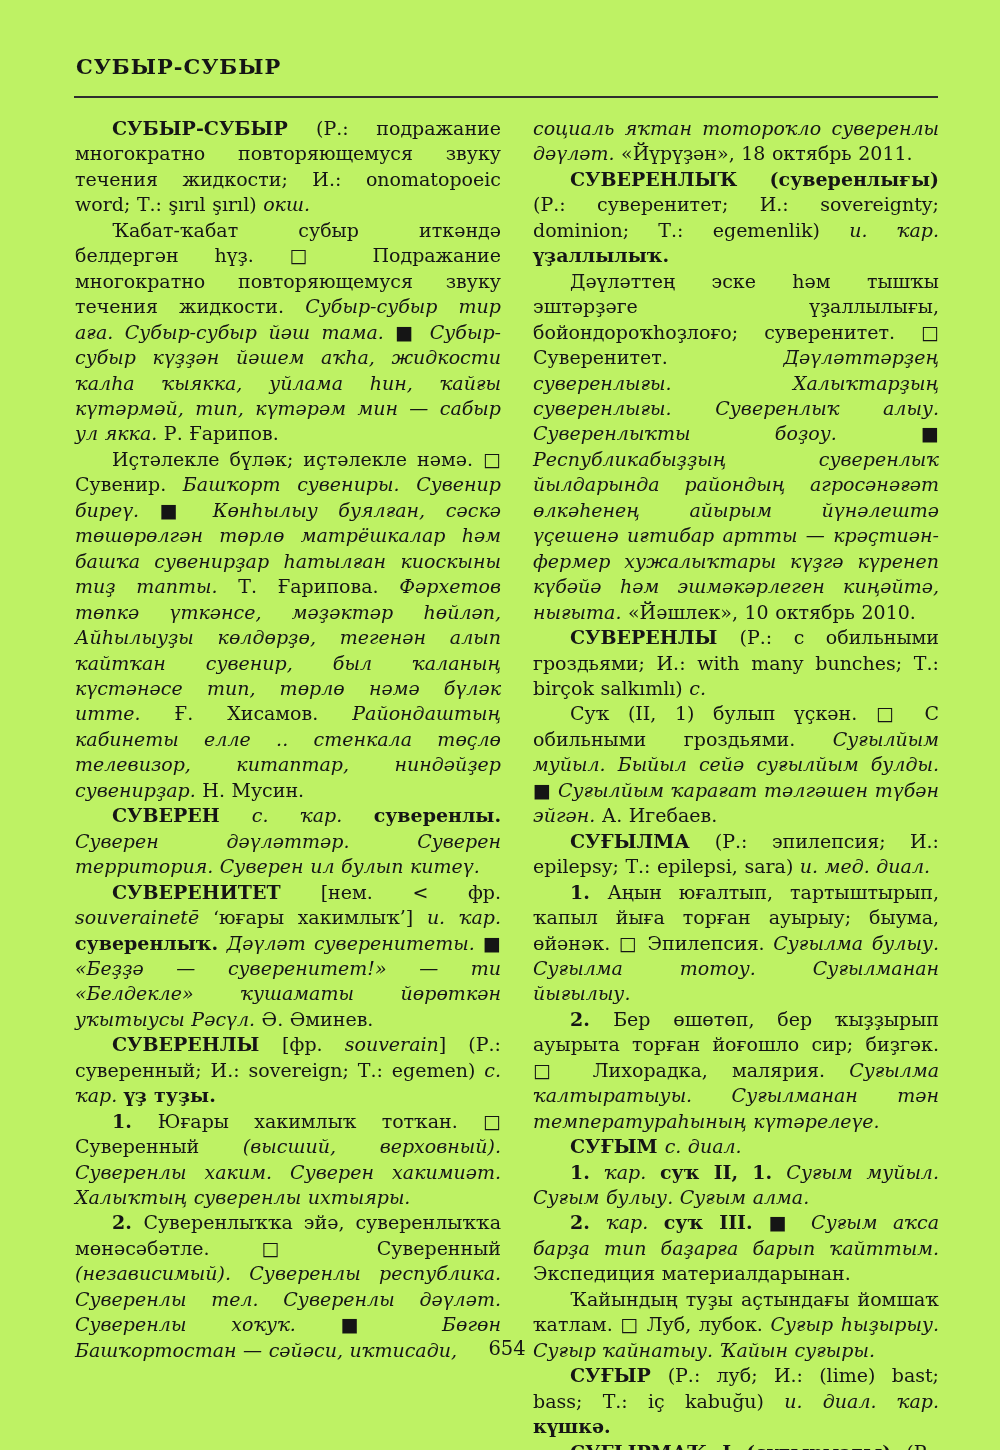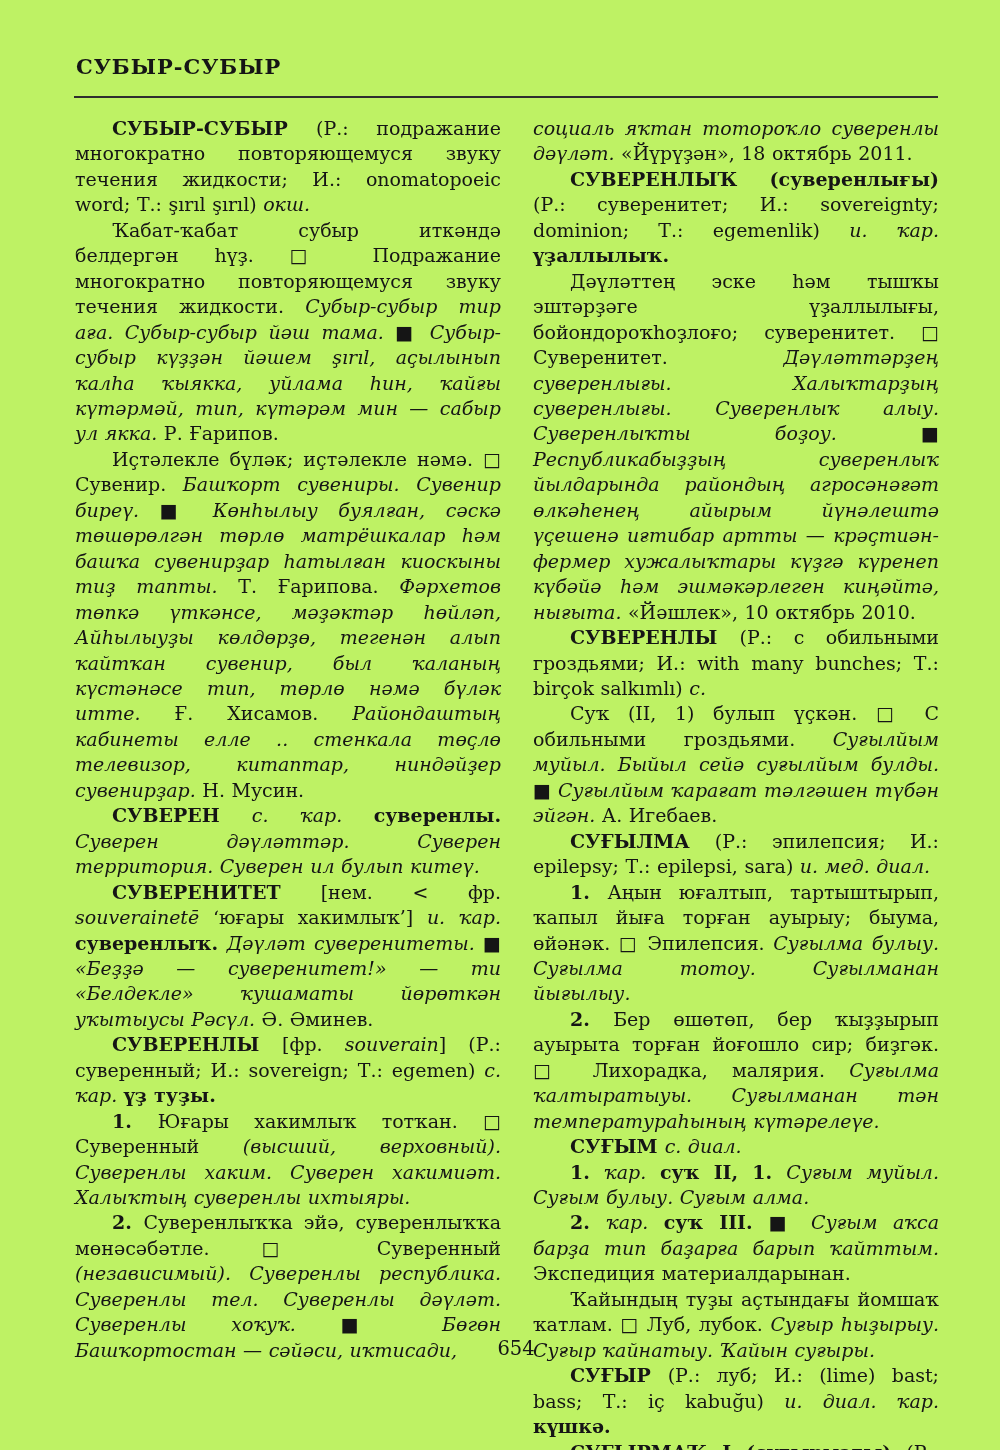--- a/index.html
+++ b/index.html
@@ -25,34 +25,34 @@
   .col-right { width:406px; }
   p.para {
     margin:0; text-indent:37px; text-align:justify;
     font-size:19px; line-height:25.45px;
     word-spacing:0.5px;
   }
   p.para.noindent { text-indent:0; }
   .it { font-style:italic; }
   .bd { font-weight:bold; }
   .page-number {
-    position:absolute; top:1337px; left:84px; width:864px;
+    position:absolute; top:1337px; left:75px; width:864px;
     text-align:center; font-size:19.5px;
   }
 </style>
 </head>
 <body>
 
 <div class="page">
   <div class="running-head">СУБЫР-СУБЫР</div>
   <div class="head-rule"></div>
   <div class="columns">
     <div class="col col-left">
         <p class="para"><span class="bd">СУБЫР-СУБЫР </span><span>(Р.: подражание многократно повторяющемуся звуку течения жидкости; И.: onomatopoeic word; Т.: şırıl şırıl) </span><span class="it">окш.</span></p>
-        <p class="para"><span>Ҡабат-ҡабат субыр иткәндә белдергән һүҙ. □ Подражание многократно повторяющемуся звуку течения жидкости. </span><span class="it">Субыр-субыр тир аға. Субыр-субыр йәш тама. </span><span>■ </span><span class="it">Субыр-субыр күҙҙән йәшем şırıl, аҫылынып ҡалһа ҡыякка, уйлама һин, ҡайғы күтәрмәй, тип, күтәрәм мин — сабыр ул якка. </span><span>Р. Ғарипов.</span></p>
+        <p class="para"><span>Ҡабат-ҡабат субыр иткәндә белдергән һүҙ. □ Подражание многократно повторяющемуся звуку течения жидкости. </span><span class="it">Субыр-субыр тир аға. Субыр-субыр йәш тама. </span><span>■ </span><span class="it">Субыр-субыр күҙҙән йәшем аҡһа, жидкости ҡалһа ҡыякка, уйлама һин, ҡайғы күтәрмәй, тип, күтәрәм мин — сабыр ул якка. </span><span>Р. Ғарипов.</span></p>
         <p class="para"><span>Иҫтәлекле бүләк; иҫтәлекле нәмә. □ Сувенир. </span><span class="it">Башҡорт сувениры. Сувенир биреү. </span><span>■ </span><span class="it">Көнһылыу буялған, сәскә төшөрөлгән төрлө матрёшкалар һәм башҡа сувенирҙар һатылған киоскыны тиҙ тапты. </span><span>Т. Ғарипова. </span><span class="it">Фәрхетов төпкә үткәнсе, мәҙәктәр һөйләп, Айһылыуҙы көлдөрҙө, тегенән алып ҡайтҡан сувенир, был ҡаланың күстәнәсе тип, төрлө нәмә бүләк итте. </span><span>Ғ. Хисамов. </span><span class="it">Райондаштың кабинеты елле .. стенкала төҫлө телевизор, китаптар, ниндәйҙер сувенирҙар. </span><span>Н. Мусин.</span></p>
         <p class="para"><span class="bd">СУВЕРЕН </span><span class="it">с. ҡар. </span><span class="bd">суверенлы. </span><span class="it">Суверен дәүләттәр. Суверен территория. Суверен ил булып китеү.</span></p>
         <p class="para"><span class="bd">СУВЕРЕНИТЕТ </span><span>[нем. &lt; фр. </span><span class="it">souverainetē </span><span>‘юғары хакимлыҡ’] </span><span class="it">и. ҡар. </span><span class="bd">суверенлыҡ. </span><span class="it">Дәүләт суверенитеты. </span><span>■ </span><span class="it">«Беҙҙә — суверенитет!» — ти «Белдекле» ҡушаматы йөрөткән уҡытыусы Рәсүл. </span><span>Ә. Әминев.</span></p>
         <p class="para"><span class="bd">СУВЕРЕНЛЫ </span><span>[фр. </span><span class="it">souverain</span><span>] (Р.: суверенный; И.: sovereign; Т.: egemen) </span><span class="it">с. ҡар. </span><span class="bd">үҙ туҙы.</span></p>
         <p class="para"><span class="bd">1. </span><span>Юғары хакимлыҡ тотҡан. □ Суверенный </span><span class="it">(высший, верховный). Суверенлы хаким. Суверен хакимиәт. Халыҡтың суверенлы ихтыяры.</span></p>
         <p class="para"><span class="bd">2. </span><span>Суверенлыҡҡа эйә, суверенлыҡҡа мөнәсәбәтле. □ Суверенный </span><span class="it">(независимый). Суверенлы республика. Суверенлы тел. Суверенлы дәүләт. Суверенлы хоҡуҡ. </span><span>■ </span><span class="it">Бөгөн Башҡортостан — сәйәси, иҡтисади,</span></p>
       </div>
     <div class="col col-right">
         <p class="para noindent"><span class="it">социаль яҡтан тотороҡло суверенлы дәүләт. </span><span>«Йүрүҙән», 18 октябрь 2011.</span></p>
         <p class="para"><span class="bd">СУВЕРЕНЛЫҠ (суверенлығы) </span><span>(Р.: суверенитет; И.: sovereignty; dominion; Т.: egemenlik) </span><span class="it">и. ҡар. </span><span class="bd">үҙаллылыҡ.</span></p>

